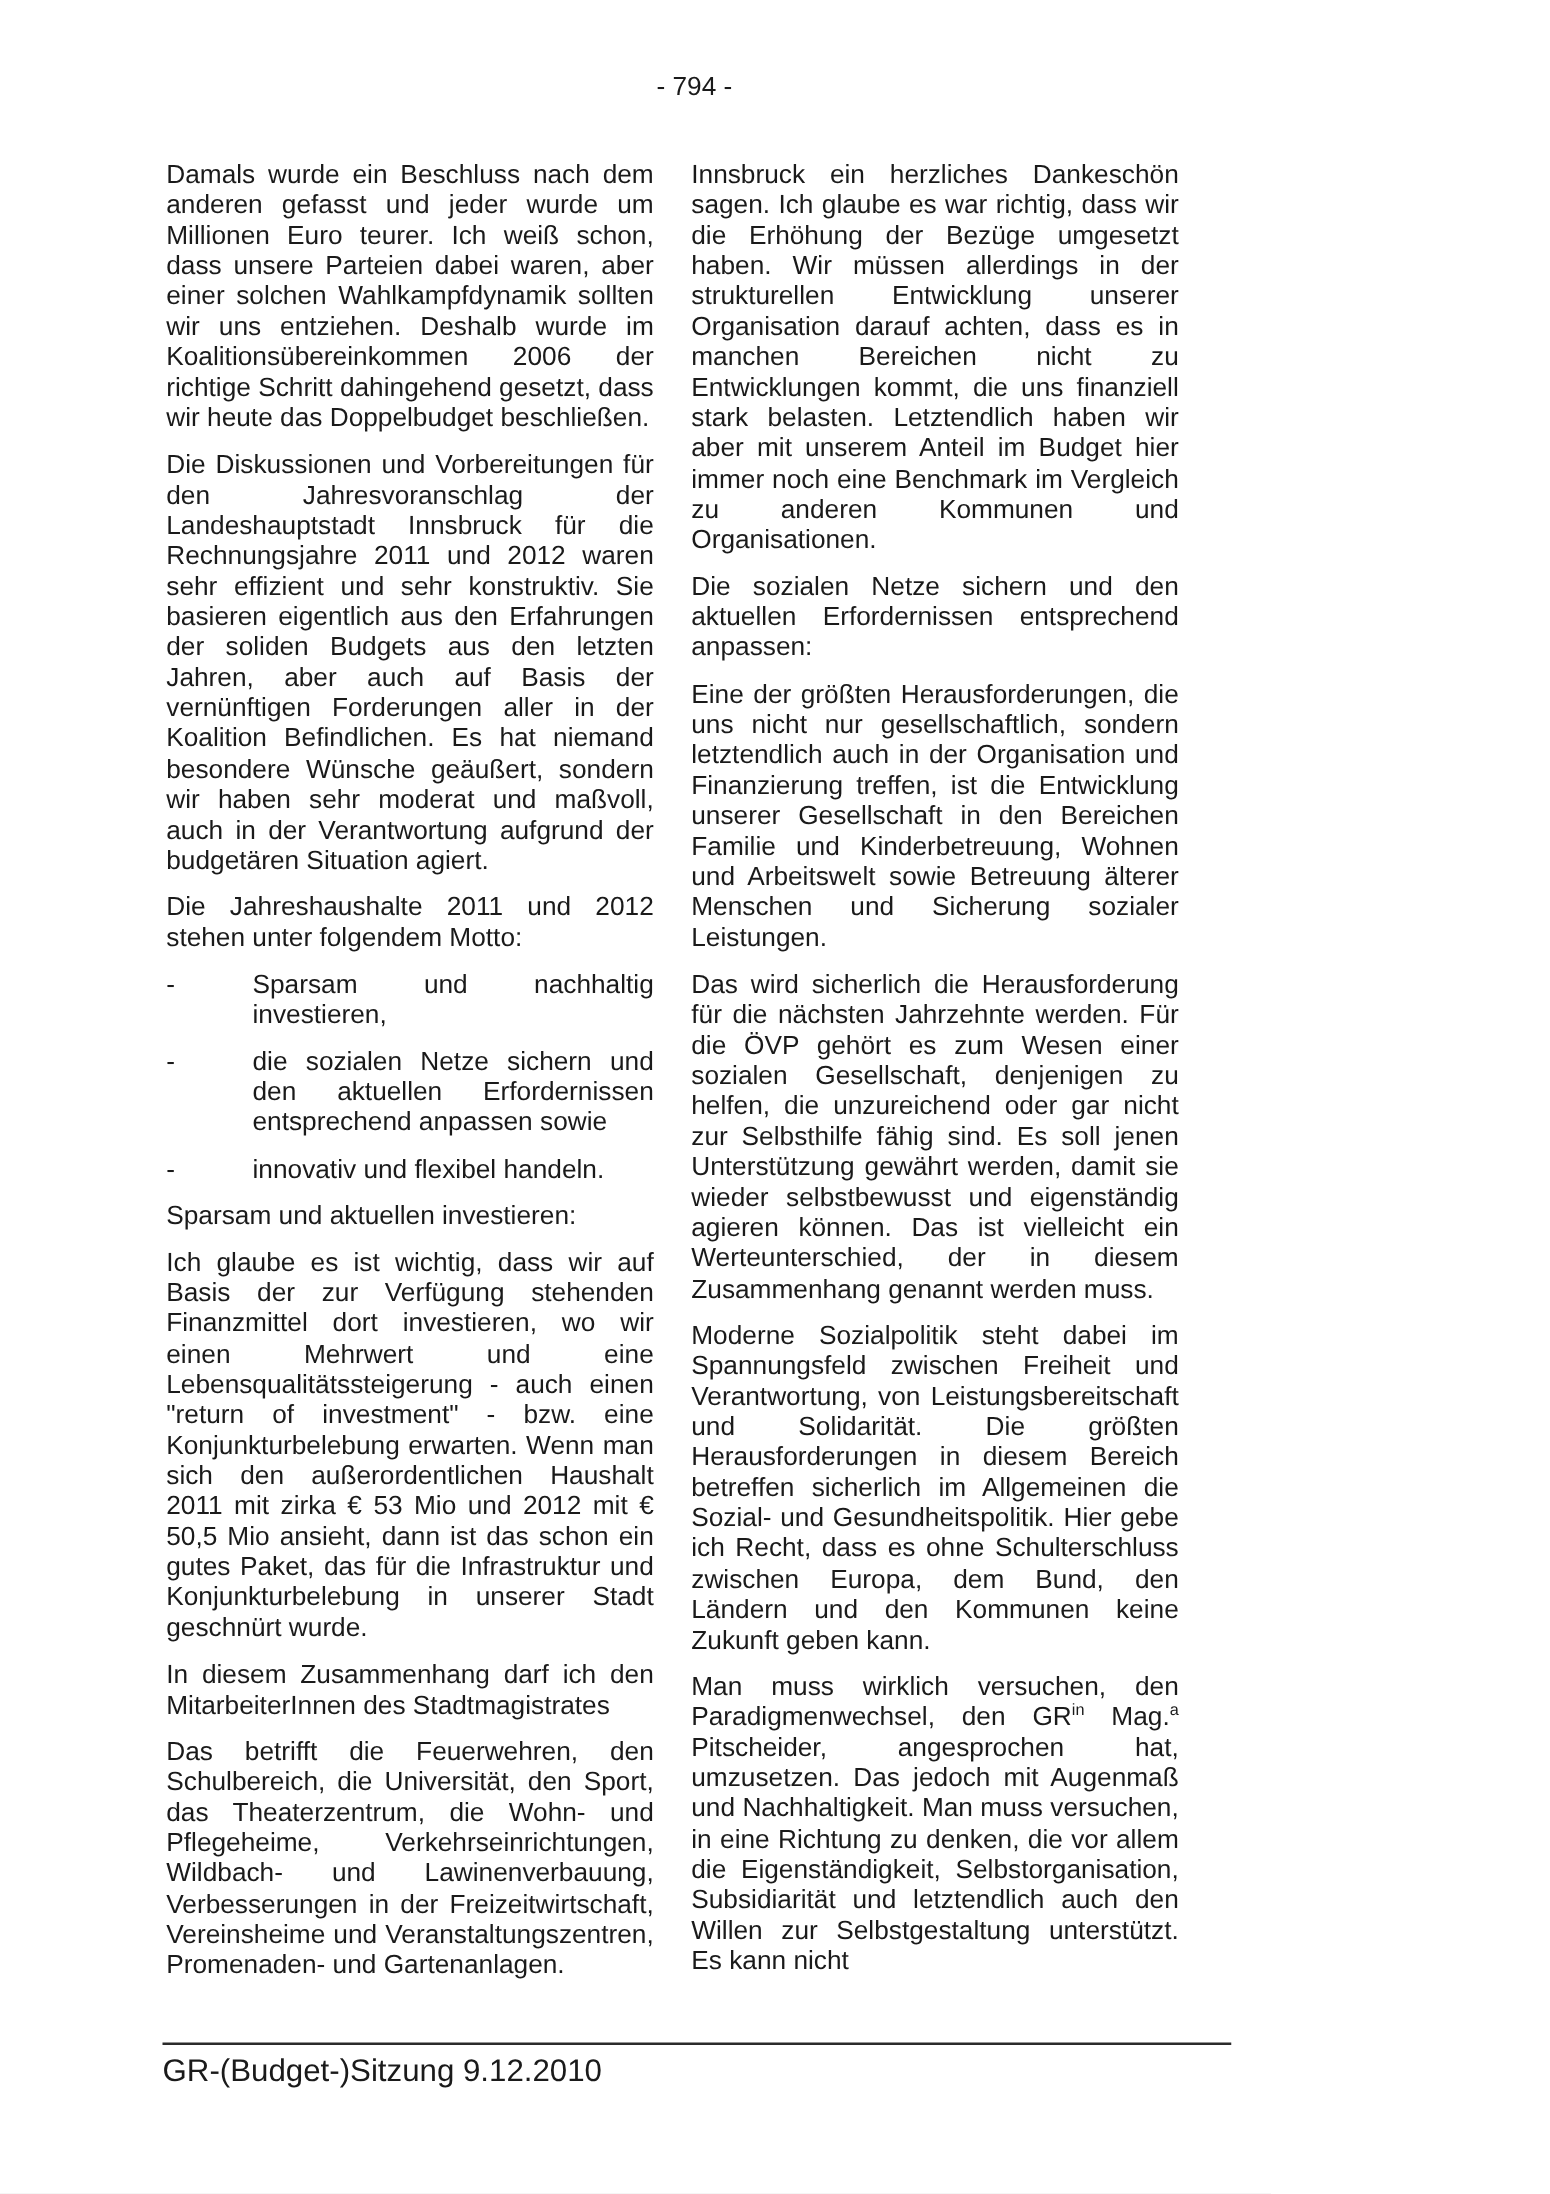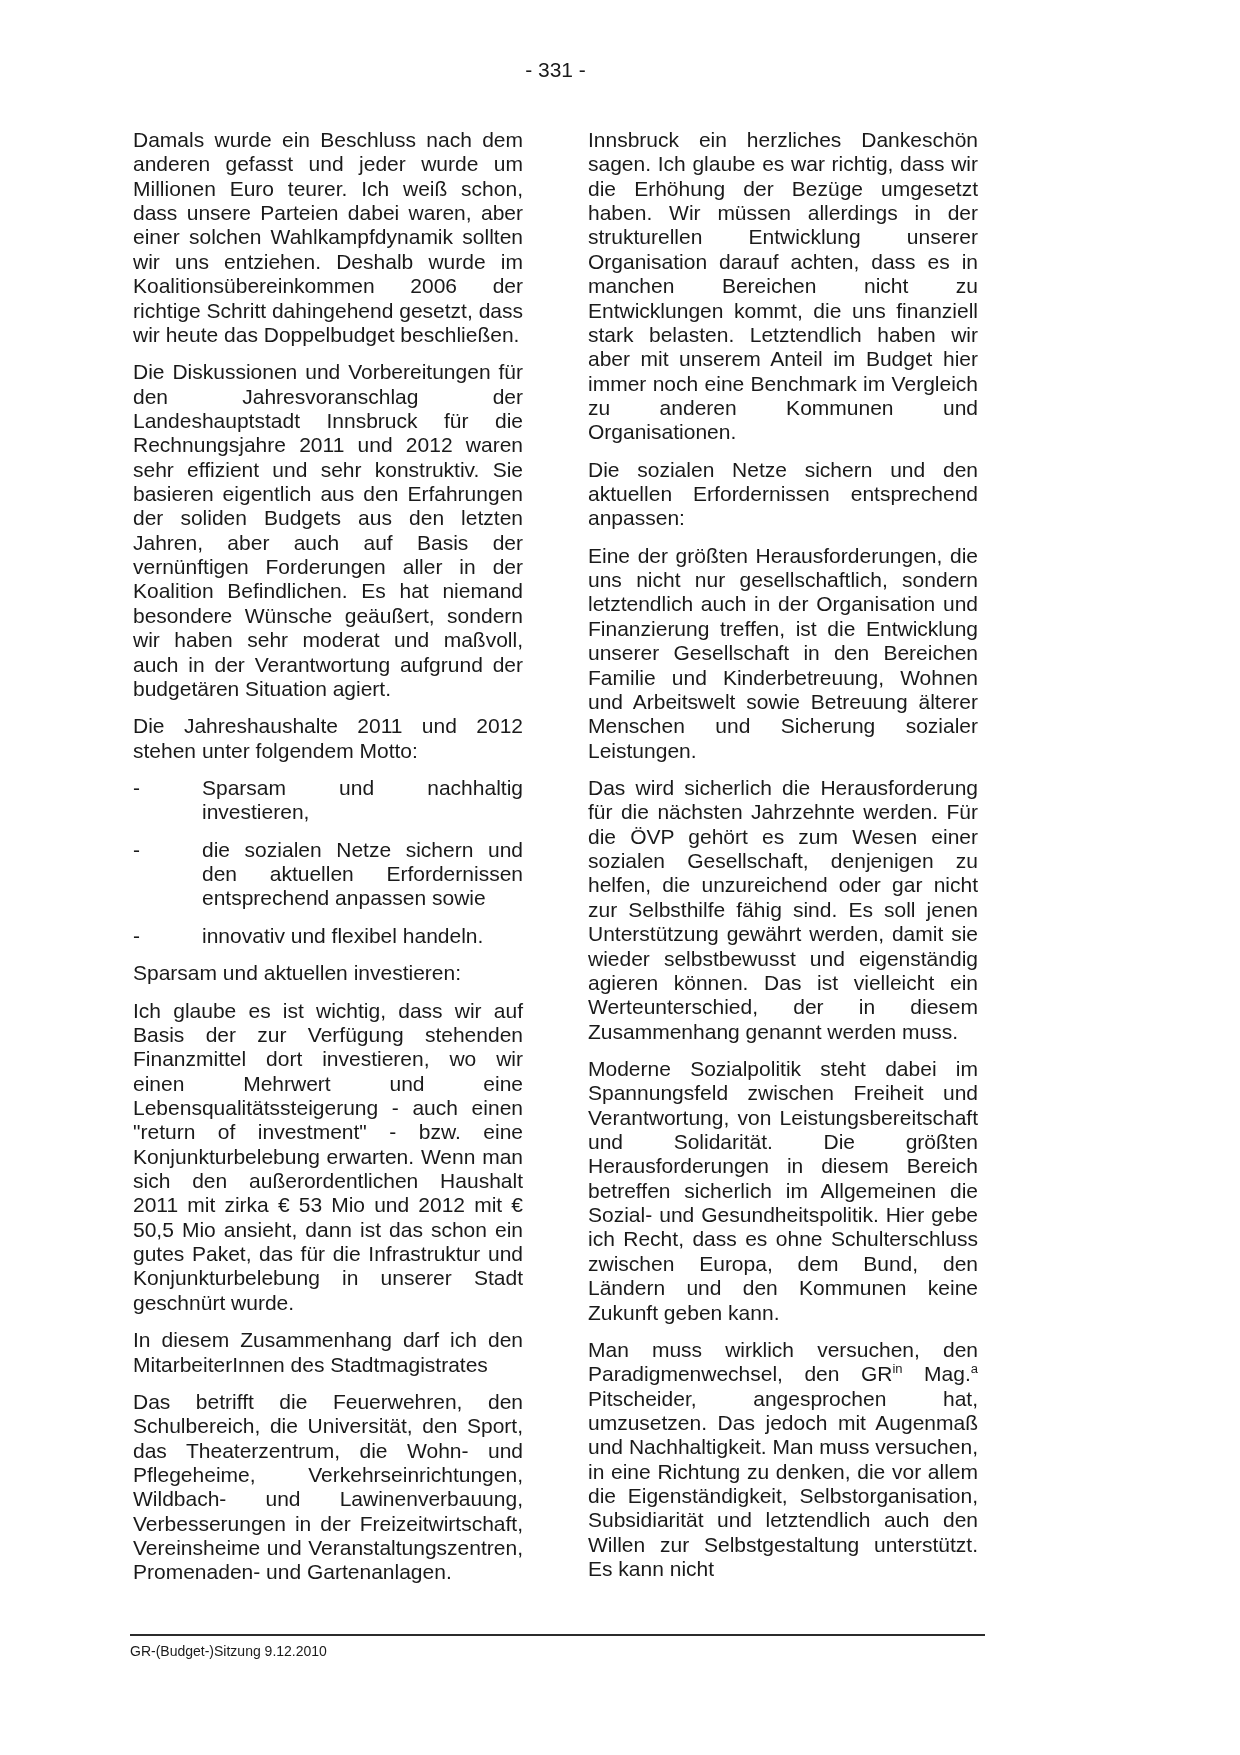--- a/index.html
+++ b/index.html
@@ -25,21 +25,21 @@
     left: 133px;
     width: 845px;
     text-align: center;
   }
   .content {
     position: absolute;
     top: 128px;
     left: 133px;
     width: 845px;
     display: flex;
-    gap: 65px;
+    gap: 30px;
   }
   .column {
     width: 390px;
     flex: 0 0 390px;
     text-align: justify;
     hyphens: auto;
     -webkit-hyphens: auto;
   }
   .para {
     margin: 0 0 13px 0;
@@ -67,29 +67,29 @@
     left: 130px;
     top: 1634px;
     width: 855px;
   }
   .footer-rule {
     border-top: 2px solid #2b2b2b;
     height: 0;
     margin-bottom: 7px;
   }
   .footer-text {
-    font-size: 14px;
+    font-size: 25px;
   }
 </style>
 </head>
 <body>
 
 <div class="page">
 
-  <div class="page-number">- 331 -</div>
+  <div class="page-number">- 794 -</div>
 
   <div class="content">
     <div class="column">
         <p class="para">Damals wurde ein Beschluss nach dem anderen gefasst und jeder wurde um Millionen Euro teurer. Ich weiß schon, dass unsere Parteien dabei waren, aber einer solchen Wahlkampfdynamik sollten wir uns entziehen. Deshalb wurde im Koalitionsübereinkommen 2006 der richtige Schritt dahingehend gesetzt, dass wir heute das Doppelbudget beschließen.</p>
         <p class="para">Die Diskussionen und Vorbereitungen für den Jahresvoranschlag der Landeshauptstadt Innsbruck für die Rechnungsjahre 2011 und 2012 waren sehr effizient und sehr konstruktiv. Sie basieren eigentlich aus den Erfahrungen der soliden Budgets aus den letzten Jahren, aber auch auf Basis der vernünftigen Forderungen aller in der Koalition Befindlichen. Es hat niemand besondere Wünsche geäußert, sondern wir haben sehr moderat und maßvoll, auch in der Verantwortung aufgrund der budgetären Situation agiert.</p>
         <p class="para">Die Jahreshaushalte 2011 und 2012 stehen unter folgendem Motto:</p>
         <div class="list-item">
           <span class="dash">-</span>
           <span class="li-text">Sparsam und nachhaltig investieren,</span>
         </div>

